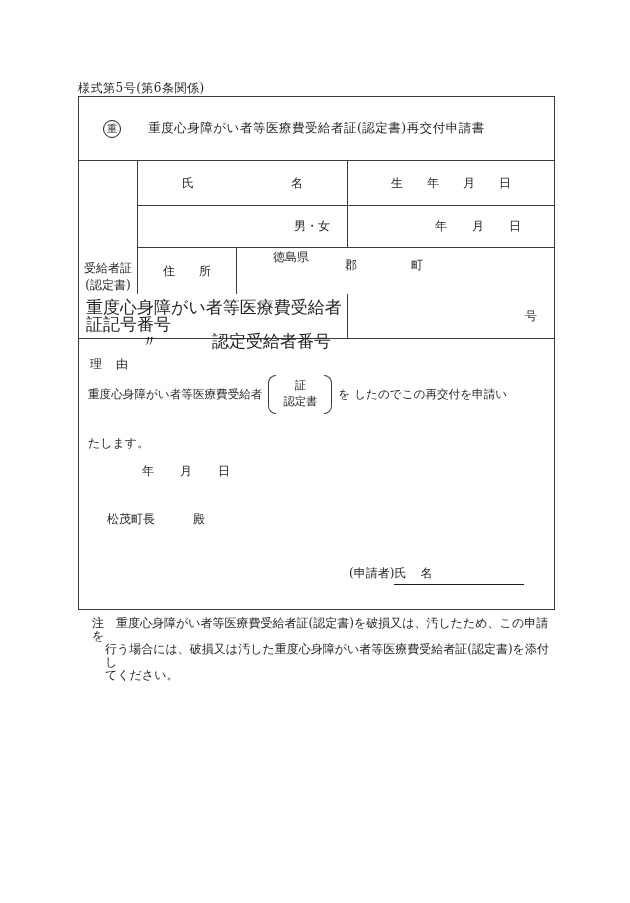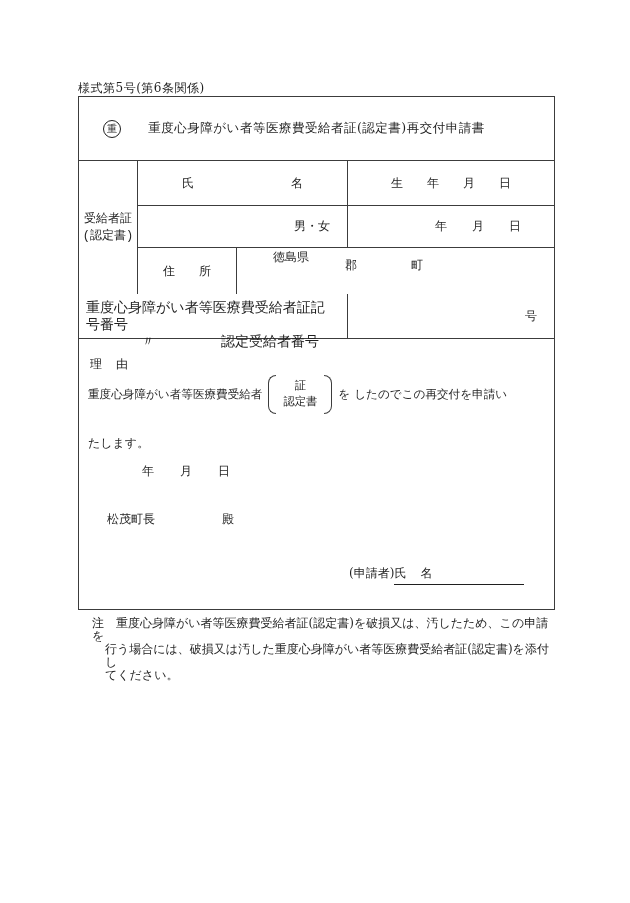--- a/index.html
+++ b/index.html
@@ -16,54 +16,54 @@
   .row{width:100%;}
   .cell{height:100%;}
 
   
   .title-row{position:relative;height:64px;border-bottom:1px solid var(--line);display:flex;align-items:center;justify-content:center;}
   .stamp{position:absolute;left:24px;top:50%;transform:translateY(-50%);width:18px;height:18px;border:1px solid var(--ink);border-radius:50%;font-size:10px;line-height:16px;text-align:center;}
   .ttl{font-size:12.5px;letter-spacing:.5px;}
 
   
   .mid{height:133px;display:flex;}
-  .head{width:59px;border-right:1px solid var(--line);display:flex;flex-direction:column;justify-content:center;align-items:center;font-size:12px;line-height:17px;font-family:Liberation Mono, monospace;}
+  .head{width:59px;border-right:1px solid var(--line);display:flex;flex-direction:column;justify-content:flex-end;align-items:center;font-size:12px;line-height:17px;}
   .mid-right{flex:1;display:flex;flex-direction:column;}
   .r{display:flex;width:100%;}
   .rA{height:45px;border-bottom:1px solid var(--line);}
   .rB{height:42px;border-bottom:1px solid var(--line);}
   .rC{flex:1;}
   .namec{width:210px;border-right:1px solid var(--line);display:flex;align-items:center;justify-content:space-between;padding:0 44px;font-size:12px;}
   .birthc{flex:1;display:flex;align-items:center;justify-content:center;gap:24px;font-size:12px;}
   .sexc{width:210px;border-right:1px solid var(--line);display:flex;align-items:center;justify-content:flex-end;padding-right:17px;font-size:12px;}
   .datec{flex:1;display:flex;align-items:center;justify-content:flex-end;gap:25px;padding-right:33px;font-size:12px;}
   .addrl{width:99px;border-right:1px solid var(--line);display:flex;align-items:center;justify-content:center;gap:24px;font-size:12px;}
   .addrv{flex:1;position:relative;font-size:12px;}
   .pref{position:absolute;left:8px;top:1px;margin-left:28px;}
   .county{position:absolute;left:108px;top:9px;}
   .town{position:absolute;left:174px;top:9px;}
 
   
   .num{height:45px;border-bottom:1px solid var(--line);display:flex;}
-  .numl{width:269px;border-right:1px solid var(--line);padding:5px 12px 0 7px;font-size:14px;line-height:17px;}
+  .numl{width:269px;border-right:1px solid var(--line);padding:5px 0 0 7px;font-size:17px;line-height:17px;}
   .numl .l2{display:flex;justify-content:space-between;padding-left:55px;padding-right:16px;}
   .numr{flex:1;display:flex;align-items:center;justify-content:flex-end;padding-right:17px;font-size:12px;}
 
   
   .reason{position:relative;height:270px;font-size:12px;}
   .rh{position:absolute;left:11px;top:17px;letter-spacing:1px;}
   .sent{position:absolute;left:9px;top:36px;display:flex;align-items:center;gap:4px;font-size:11.6px;white-space:nowrap;}
   .brk{display:flex;align-items:stretch;margin:0 2px;}
   .bl{width:8px;border:1px solid var(--line);border-right:0;border-radius:8px 0 0 8px;}
   .br{width:8px;border:1px solid var(--line);border-left:0;border-radius:0 8px 8px 0;}
   .bc{display:flex;flex-direction:column;justify-content:center;align-items:center;gap:4px;padding:5px 7px;font-size:11.3px;line-height:1.1;}
   .bc2{gap:2px;padding:4px 7px;}
   .cont{position:absolute;left:9px;top:96px;}
   .dline{position:absolute;left:63px;top:124px;display:flex;gap:26px;}
-  .addr-line{position:absolute;left:28px;top:172px;display:flex;gap:67px;}
+  .addr-line{position:absolute;left:28px;top:172px;display:flex;gap:38px;}
   .app-line{position:absolute;left:258px;top:226px;white-space:nowrap;margin-left:12px;}
   .uline{display:inline-block;width:130px;border-bottom:1px solid var(--ink);padding-bottom:2px;letter-spacing:1px;}
 
   
   .note{position:absolute;left:92px;top:617px;width:465px;font-size:12px;line-height:13px;}
   .note .ind{padding-left:13px;}
 </style>
 </head>
 <body>
 

